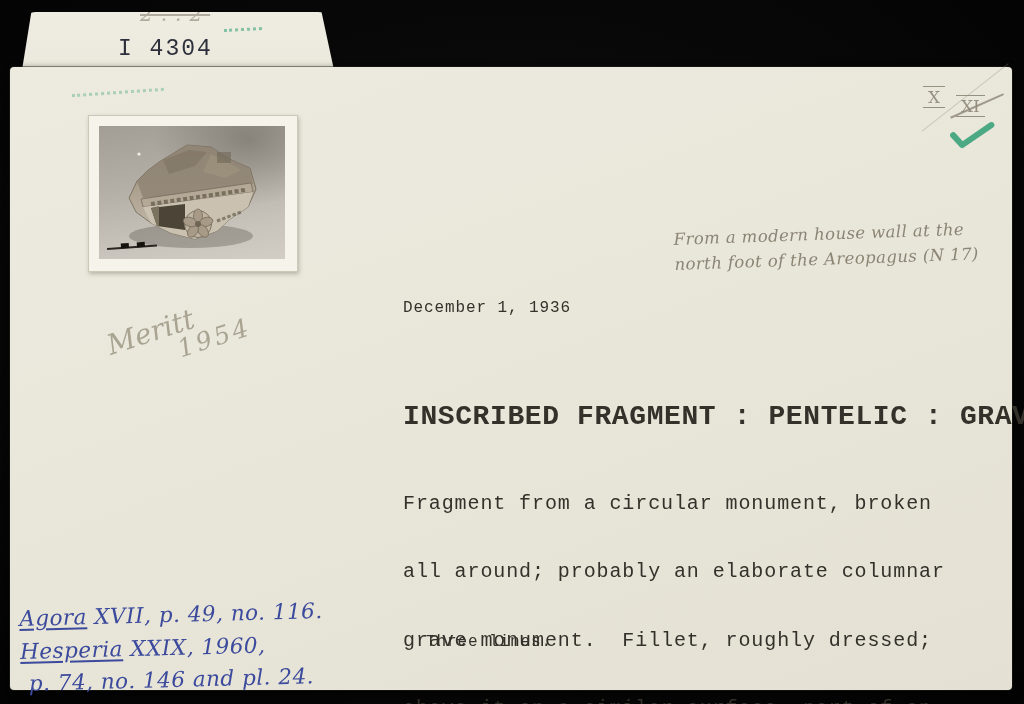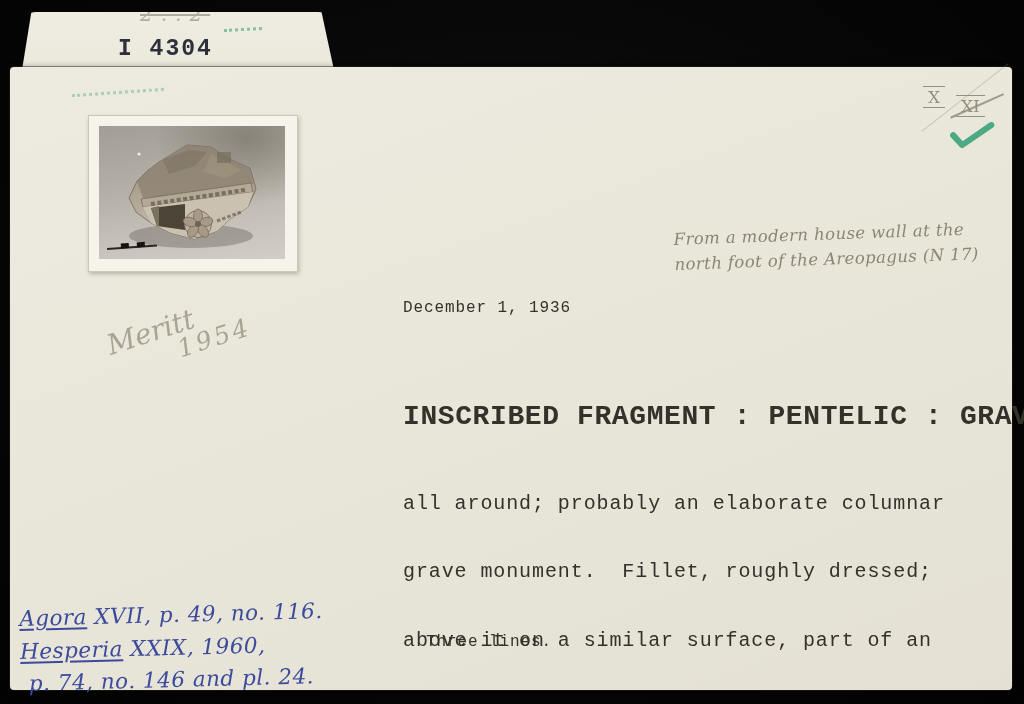--- a/index.html
+++ b/index.html
@@ -20,21 +20,21 @@
     border-radius:14px 16px 0 0;
     clip-path:polygon(0 100%, 3% 0, 96% 0, 100% 100%);
     overflow:hidden;
   }
   .typed{
     font-family:"Liberation Mono","DejaVu Sans Mono",monospace;
     color:#34312b;white-space:pre;letter-spacing:.9px;
   }
   .inv{
     position:absolute;left:96px;top:24px;font-family:"Liberation Mono","DejaVu Sans Mono",monospace;
-    font-size:23px;font-weight:bold;letter-spacing:2px;color:#2d2f3a;
+    font-size:23px;font-weight:normal;letter-spacing:2px;color:#2d2f3a;
   }
   .pencil-mark-tab{
     position:absolute;left:118px;top:-10px;font-family:"DejaVu Serif",serif;font-style:italic;
     font-size:20px;color:#8d8778;opacity:.65;letter-spacing:8px;text-decoration:line-through;
   }
   .green-dash{
     position:absolute;left:202px;top:16px;width:38px;height:0;
     border-top:3px dotted rgba(47,158,116,.55);transform:rotate(-3deg);
   }
   .green-scribble{
@@ -185,20 +185,21 @@
   </div>
 
   <div class="typed date-line">December 1, 1936</div>
 
   <div class="typed dims">
   </div>
 
   <div class="typed classification">INSCRIBED FRAGMENT : PENTELIC : GRAVE MONUMENT</div>
 
   <div class="typed desc">
+    <div>Fragment from a circular monument, broken</div>
     <div>all around; probably an elaborate columnar</div>
     <div>grave monument.  Fillet, roughly dressed;</div>
     <div>above it on a similar surface, part of an</div>
     
     
     
     
   </div>
 
   <div class="typed lines-note">Three lines.</div>

